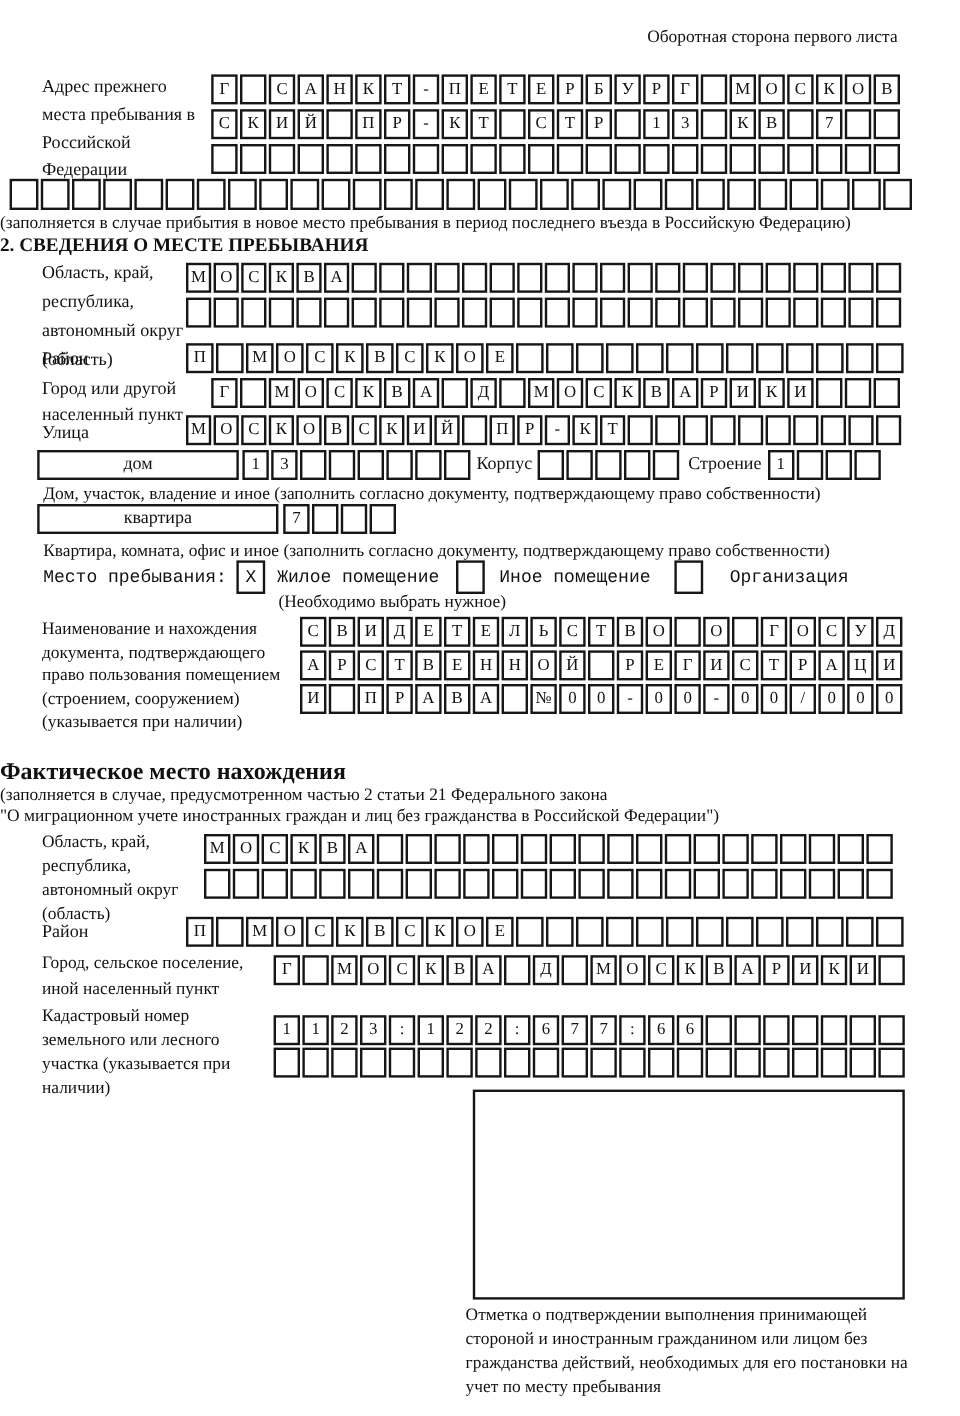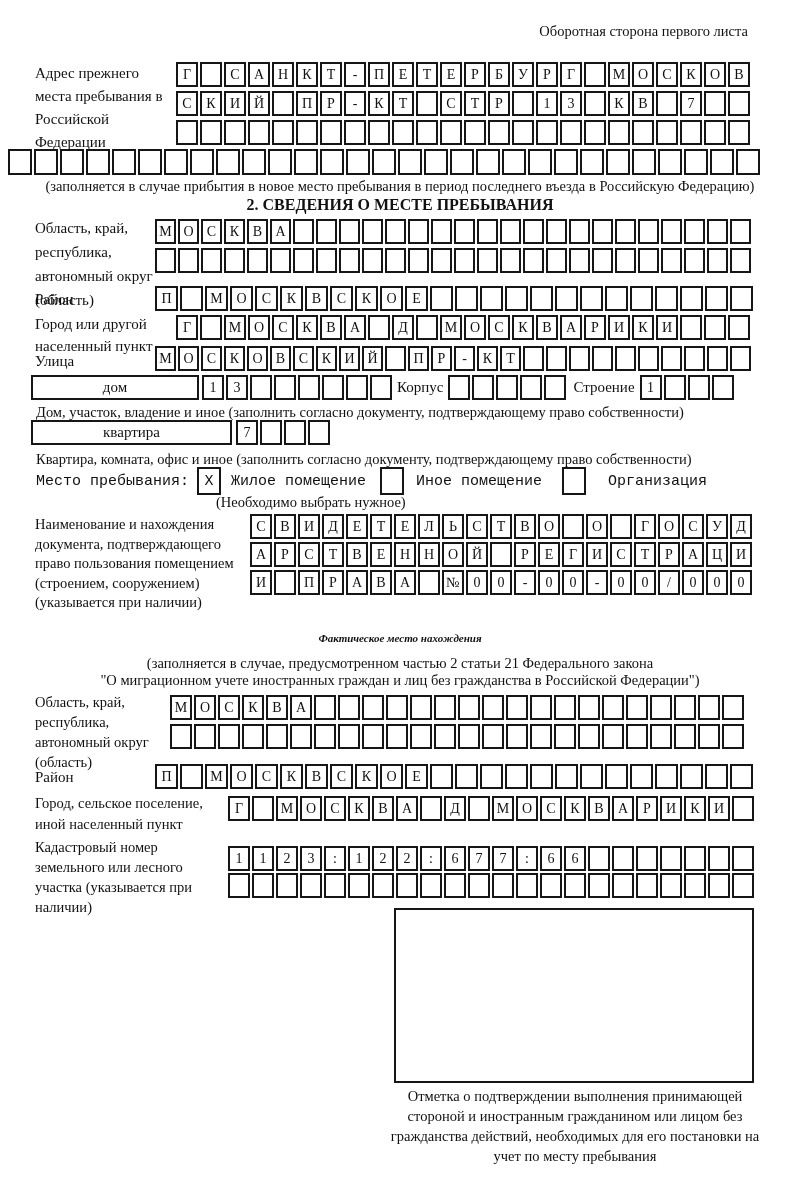--- a/index.html
+++ b/index.html
@@ -1,23 +1,23 @@
 <!DOCTYPE html>
 <html><head>
 <meta charset="utf-8">
 <style>
   html,body{margin:0;padding:0;background:#fff;}
   .page{position:relative;width:800px;height:1180px;background:#ffffff;
         font-family:"Liberation Serif","DejaVu Serif",serif;color:#111;overflow:hidden;}
   .abs{position:absolute;}
   .label{font-size:15px;line-height:23px;}
   .caption{font-size:14.5px;line-height:18px;}
-  .center{text-align:center;}
+  .center{text-align:left;}
   .title{font-weight:bold;font-size:16px;}
-  .subtitle{font-weight:bold;font-size:11px;font-style:italic;}
+  .subtitle{font-weight:bold;font-size:20px;}
   .row{display:flex;gap:2px;}
   .cell{flex:none;width:18px;height:21px;border:2px solid #161616;background:#fff;
         display:flex;align-items:center;justify-content:center;
         font-size:14px;font-family:"Liberation Serif","DejaVu Serif",serif;}
   .row[data-cw="17"] .cell{width:17px;}
   .row[data-cw="19"] .cell{width:19px;}
   .row[data-cw="20"] .cell{width:20px;height:22px;}
   .hrow{display:flex;align-items:flex-start;}
   .widebox{flex:none;height:21px;border:2px solid #161616;display:flex;align-items:center;
            justify-content:center;font-size:15px;background:#fff;}
@@ -335,21 +335,21 @@
 
   <div class="abs stay-row" style="left:36px;top:467px;">
     <span>Место пребывания:</span>
     <span class="checkbox" style="margin-left:8px;">X</span>
     <span style="margin-left:10px;">Жилое помещение</span>
     <span class="checkbox" style="margin-left:14px;"></span>
     <span style="margin-left:12px;text-align:right;">Иное помещение</span>
     <span class="checkbox" style="margin-left:20px;"></span>
     <span style="margin-left:22px;">Организация</span>
   </div>
-  <div class="abs caption" style="left:216px;top:493px;">(Необходимо выбрать нужное)</div>
+  <div class="abs caption" style="left:232px;top:493px;">(Необходимо выбрать нужное)</div>
 
   <div class="abs caption" style="left:35px;top:515px;width:210px;line-height:19.5px;font-size:14.5px;">Наименование и нахождения документа, подтверждающего право пользования помещением (строением, сооружением) (указывается при наличии)</div>
   <div class="abs row" style="left:250px;top:514px;">
       <span class="cell">С</span>
       <span class="cell">В</span>
       <span class="cell">И</span>
       <span class="cell">Д</span>
       <span class="cell">Е</span>
       <span class="cell">Т</span>
       <span class="cell">Е</span>

